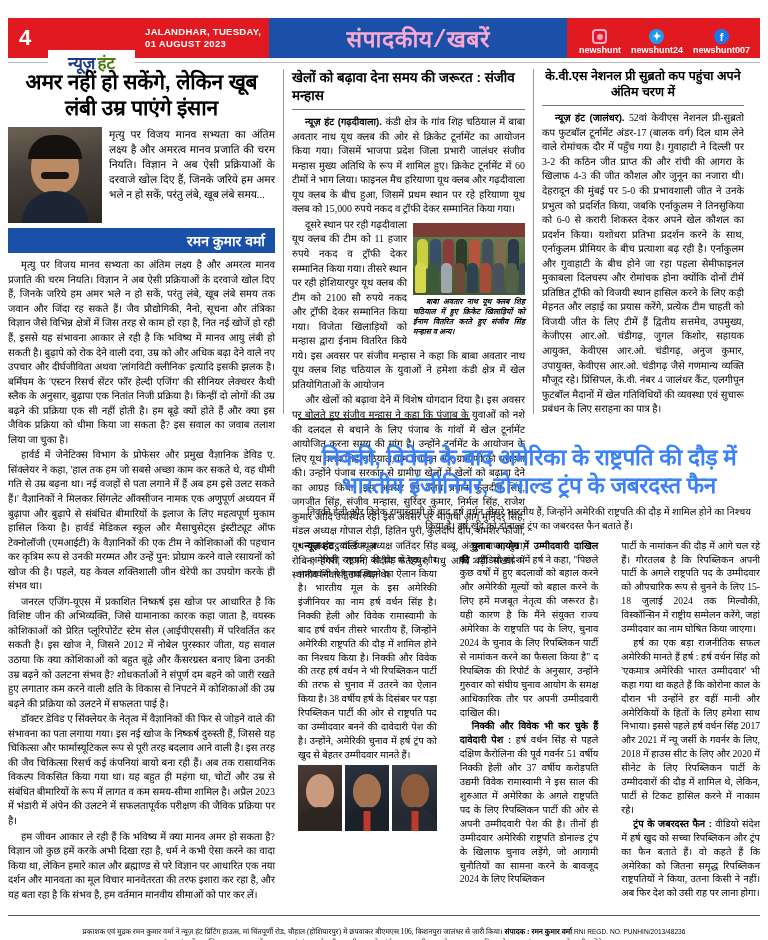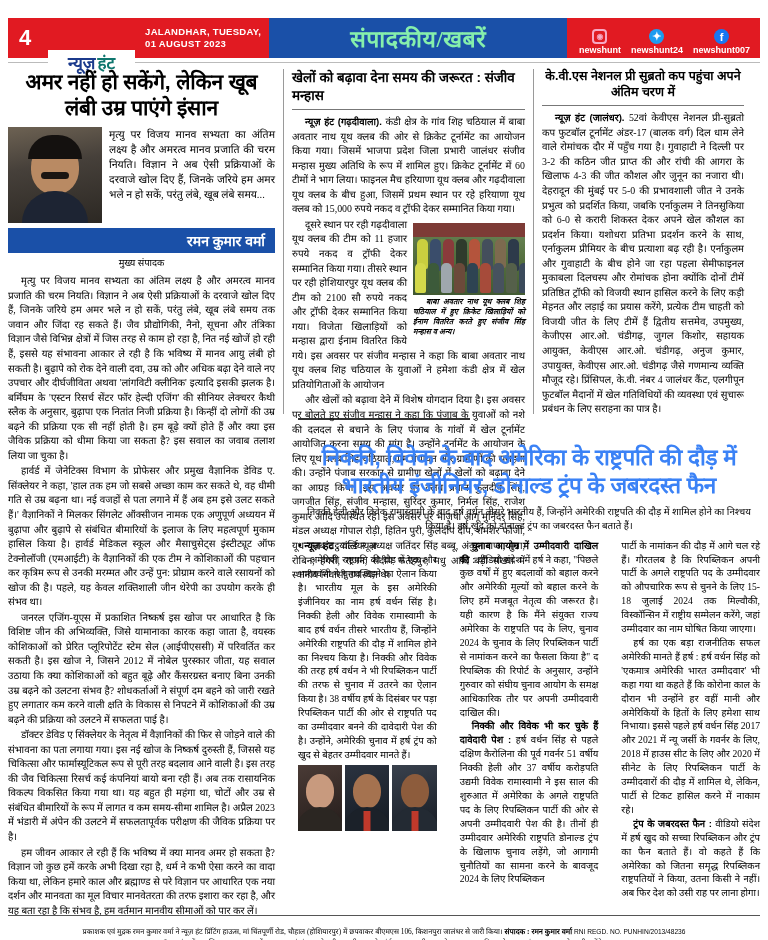--- a/index.html
+++ b/index.html
@@ -19,31 +19,31 @@
     font-family: "Liberation Sans", sans-serif; font-weight: bold; font-size: 22px;
   }
   .mh-logo {
     background: #e11a22; display: flex; align-items: center; justify-content: center;
     padding: 0 6px;
   }
   .mh-logo-inner {
     background: #fff; padding: 1px 20px; display: flex; align-items: center; gap: 2px; margin-top: 48px;
   }
   .mh-logo-a { color: #1b3a8c; font-weight: bold; font-size: 17px; font-family: "Liberation Sans", sans-serif; }
-  .mh-logo-b { color: #0f766e; font-weight: bold; font-size: 17px; font-family: Liberation Serif, serif; }
+  .mh-logo-b { color: #4d7c0f; font-weight: bold; font-size: 17px; font-family: Liberation Serif, serif; }
   .mh-date {
     background: #e11a22; color: #fff; display: flex; flex-direction: column;
     justify-content: center; padding: 0 8px 0 4px; flex: 0 0 auto;
     font-family: "Liberation Sans", sans-serif; font-weight: bold; font-size: 9.5px;
     letter-spacing: .3px; line-height: 1.25;
   }
   .mh-section {
-    background: #1a50a8; color: #86efac; flex: 1 1 auto;
+    background: #1a50a8; color: #f9a8d4; flex: 1 1 auto;
     display: flex; align-items: center; justify-content: center;
-    font-family: Liberation Serif, serif; font-weight: bold; font-size: 23px;
+    font-family: Liberation Mono, monospace; font-weight: bold; font-size: 23px;
     letter-spacing: .5px;
   }
   .mh-social {
     background: #e11a22; display: flex; align-items: flex-end; gap: 10px;
     padding: 0 10px 3px 12px;
   }
   .soc { display: flex; flex-direction: column; align-items: center; gap: 1px; }
   .soc-ic { width: 15px; height: 15px; display: flex; align-items: center; justify-content: center;
             font-size: 11px; font-weight: bold; font-family: "Liberation Sans", sans-serif; }
   .soc-ig { border: 2px solid #f7a8c4; border-radius: 4px; color: #f7a8c4; font-size: 8px; }
@@ -204,21 +204,20 @@
     <div class="col-edit">
       <div class="edit-head">अमर नहीं हो सकेंगे, लेकिन खूब लंबी उम्र पाएंगे इंसान</div>
       <div class="edit-lead-row">
         <div class="edit-photo">
           <div class="ph-hair"></div>
           <div class="ph-mus"></div>
         </div>
         <div class="edit-lead">मृत्यु पर विजय मानव सभ्यता का अंतिम लक्ष्य है और अमरत्व मानव प्रजाति की चरम नियति। विज्ञान ने अब ऐसी प्रक्रियाओं के दरवाजे खोल दिए हैं, जिनके जरिये हम अमर भले न हो सकें, परंतु लंबे, खूब लंबे समय...</div>
       </div>
       <div class="byline-bar">रमन कुमार वर्मा</div>
-      <div class="byline-sub">मुख्य संपादक</div>
       <div class="body-txt">
         <p>मृत्यु पर विजय मानव सभ्यता का अंतिम लक्ष्य है और अमरत्व मानव प्रजाति की चरम नियति। विज्ञान ने अब ऐसी प्रक्रियाओं के दरवाजे खोल दिए हैं, जिनके जरिये हम अमर भले न हो सकें, परंतु लंबे, खूब लंबे समय तक जवान और जिंदा रह सकते हैं। जैव प्रौद्योगिकी, नैनो, सूचना और तंत्रिका विज्ञान जैसे विभिन्न क्षेत्रों में जिस तरह से काम हो रहा है, नित नई खोजें हो रही हैं, इससे यह संभावना आकार ले रही है कि भविष्य में मानव आयु लंबी हो सकती है। बुढ़ापे को रोक देने वाली दवा, उम्र को और अधिक बढ़ा देने वाले नए उपचार और दीर्घजीविता अथवा 'लांगविटी क्लीनिक' इत्यादि इसकी झलक है। बर्मिंघम के 'एस्टन रिसर्च सेंटर फॉर हेल्दी एजिंग' की सीनियर लेक्चरर कैथी स्लैक के अनुसार, बुढ़ापा एक नितांत निजी प्रक्रिया है। किन्हीं दो लोगों की उम्र बढ़ने की प्रक्रिया एक सी नहीं होती है। हम बूढ़े क्यों होते हैं और क्या इस जैविक प्रक्रिया को धीमा किया जा सकता है? इस सवाल का जवाब तलाश लिया जा चुका है।</p>
         <p>हार्वर्ड में जेनेटिक्स विभाग के प्रोफेसर और प्रमुख वैज्ञानिक डेविड ए. सिंक्लेयर ने कहा, 'हाल तक हम जो सबसे अच्छा काम कर सकते थे, वह धीमी गति से उम्र बढ़ना था। नई वजहों से पता लगाने में हैं अब हम इसे उलट सकते हैं।' वैज्ञानिकों ने मिलकर सिंगलेट ऑक्सीजन नामक एक अणुपूर्ण अध्ययन में बुढ़ापा और बुढ़ापे से संबंधित बीमारियों के इलाज के लिए महत्वपूर्ण मुकाम हासिल किया है। हार्वर्ड मेडिकल स्कूल और मैसाचुसेट्स इंस्टीट्यूट ऑफ टेक्नोलॉजी (एमआईटी) के वैज्ञानिकों की एक टीम ने कोशिकाओं की पहचान कर कृत्रिम रूप से उनकी मरम्मत और उन्हें पुन: प्रोग्राम करने वाले रसायनों को खोज की है। पहले, यह केवल शक्तिशाली जीन थेरेपी का उपयोग करके ही संभव था।</p>
         <p>जनरल एजिंग-यूएस में प्रकाशित निष्कर्ष इस खोज पर आधारित है कि विशिष्ट जीन की अभिव्यक्ति, जिसे यामानाका कारक कहा जाता है, वयस्क कोशिकाओं को प्रेरित प्लूरिपोटेंट स्टेम सेल (आईपीएससी) में परिवर्तित कर सकती है। इस खोज ने, जिसने 2012 में नोबेल पुरस्कार जीता, यह सवाल उठाया कि क्या कोशिकाओं को बहुत बूढ़े और कैंसरग्रस्त बनाए बिना उनकी उम्र बढ़ने को उलटना संभव है? शोधकर्ताओं ने संपूर्ण दम बहने को जारी रखते हुए लगातार कम करने वाली क्षति के विकास से निपटने में कोशिकाओं की उम्र बढ़ने की प्रक्रिया को उलटने में सफलता पाई है।</p>
         <p>डॉक्टर डेविड ए सिंक्लेयर के नेतृत्व में वैज्ञानिकों की फिर से जोड़ने वाले की संभावना का पता लगाया गया। इस नई खोज के निष्कर्ष दुरुस्ती हैं, जिससे यह चिकित्सा और फार्मास्यूटिकल रूप से पूरी तरह बदलाव आने वाली है। इस तरह की जैव चिकित्सा रिसर्च कई कंपनियां बायो बना रही हैं। अब तक रासायनिक विकल्प विकसित किया गया था। यह बहुत ही महंगा था, चोटों और उम्र से संबंधित बीमारियों के रूप में लागत व कम समय-सीमा शामिल है। अप्रैल 2023 में भंडारी में अंपेन की उलटने में सफलतापूर्वक परीक्षण की जैविक प्रक्रिया पर है।</p>
         <p>हम जीवन आकार ले रही हैं कि भविष्य में क्या मानव अमर हो सकता है? विज्ञान जो कुछ हमें करके अभी दिखा रहा है, धर्म ने कभी ऐसा करने का वादा किया था, लेकिन हमारे काल और ब्रह्माण्ड से परे विज्ञान पर आधारित एक नया दर्शन और मानवता का मूल विचार मानवेतरता की तरफ इशारा कर रहा है, और यह बता रहा है कि संभव है, हम वर्तमान मानवीय सीमाओं को पार कर लें।</p>
       </div>
     </div>
 
     <div class="col-mid">

